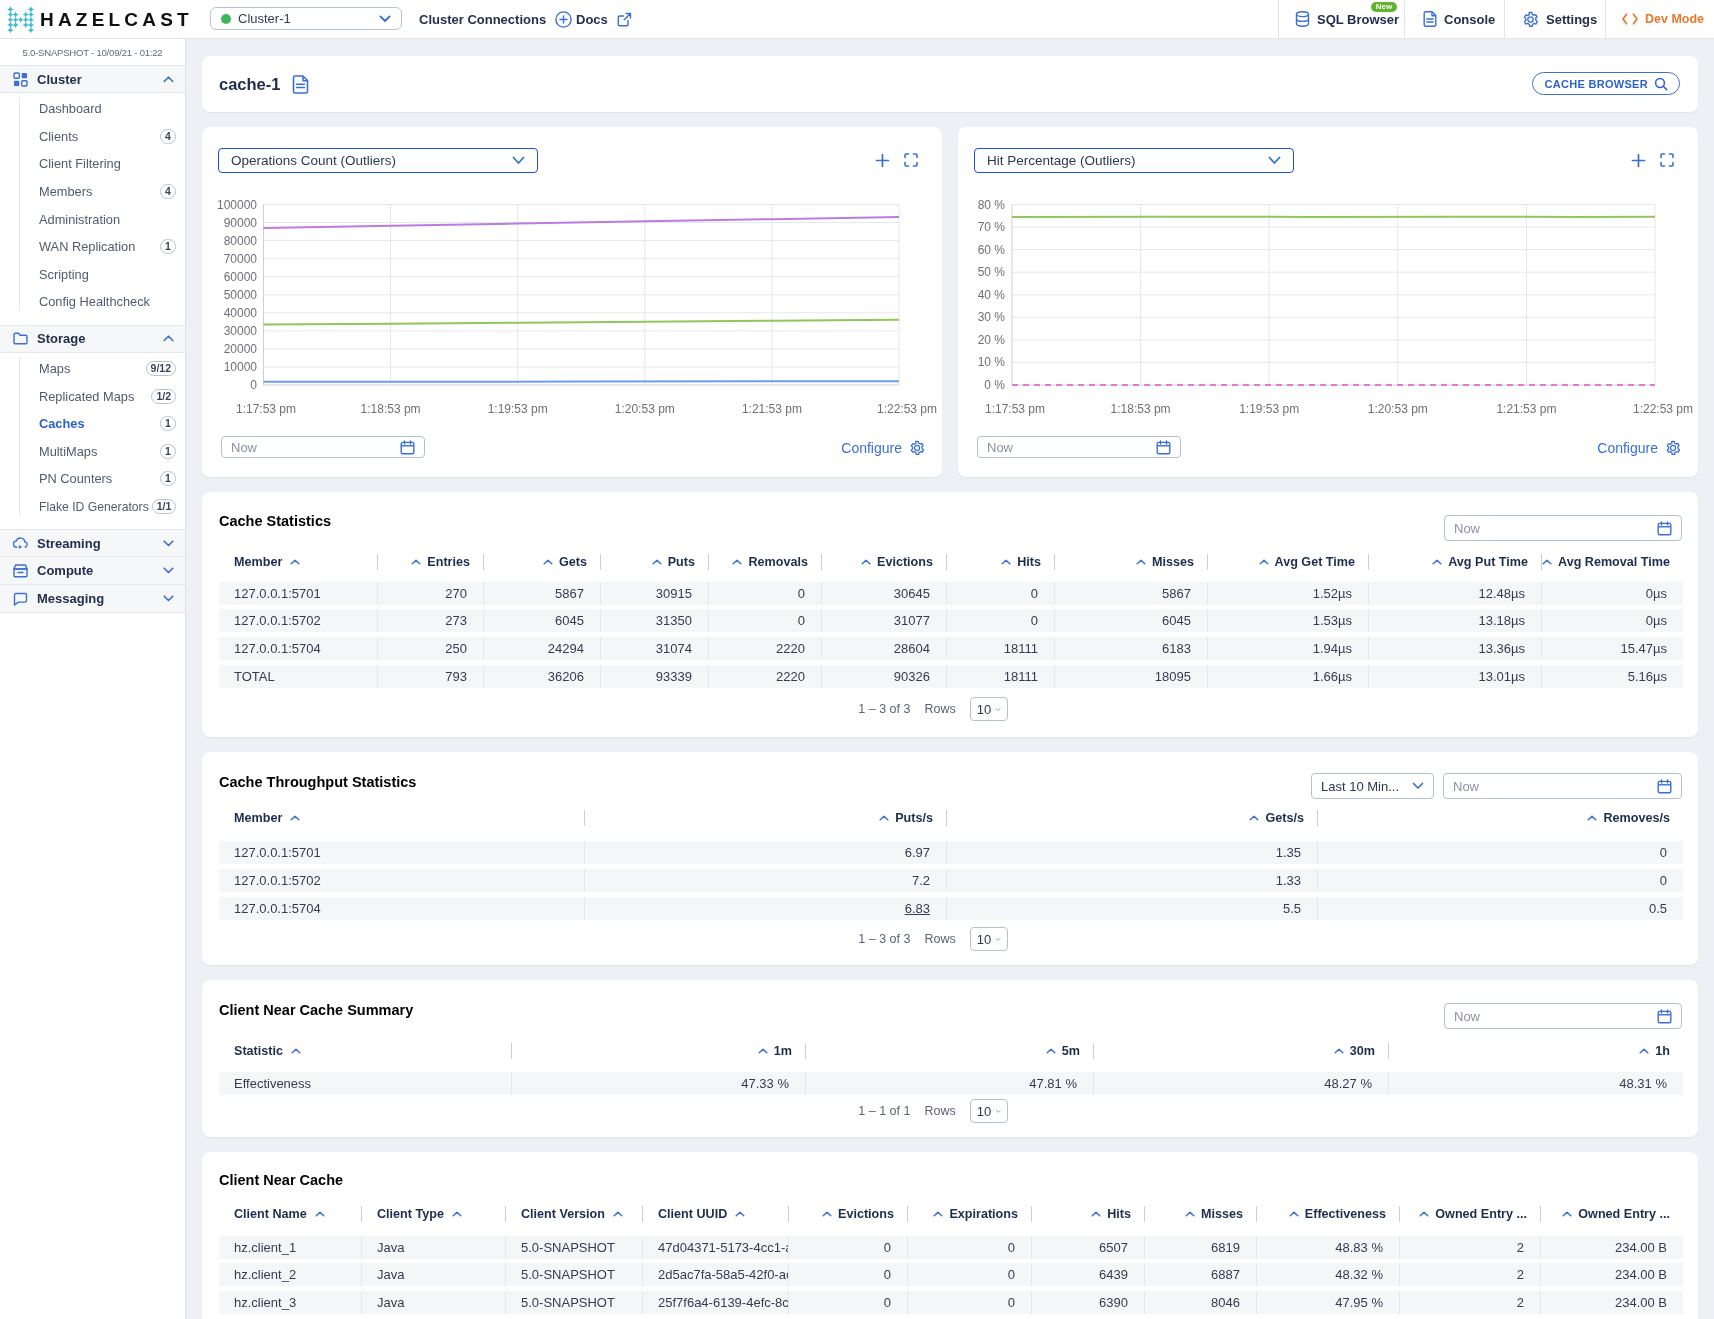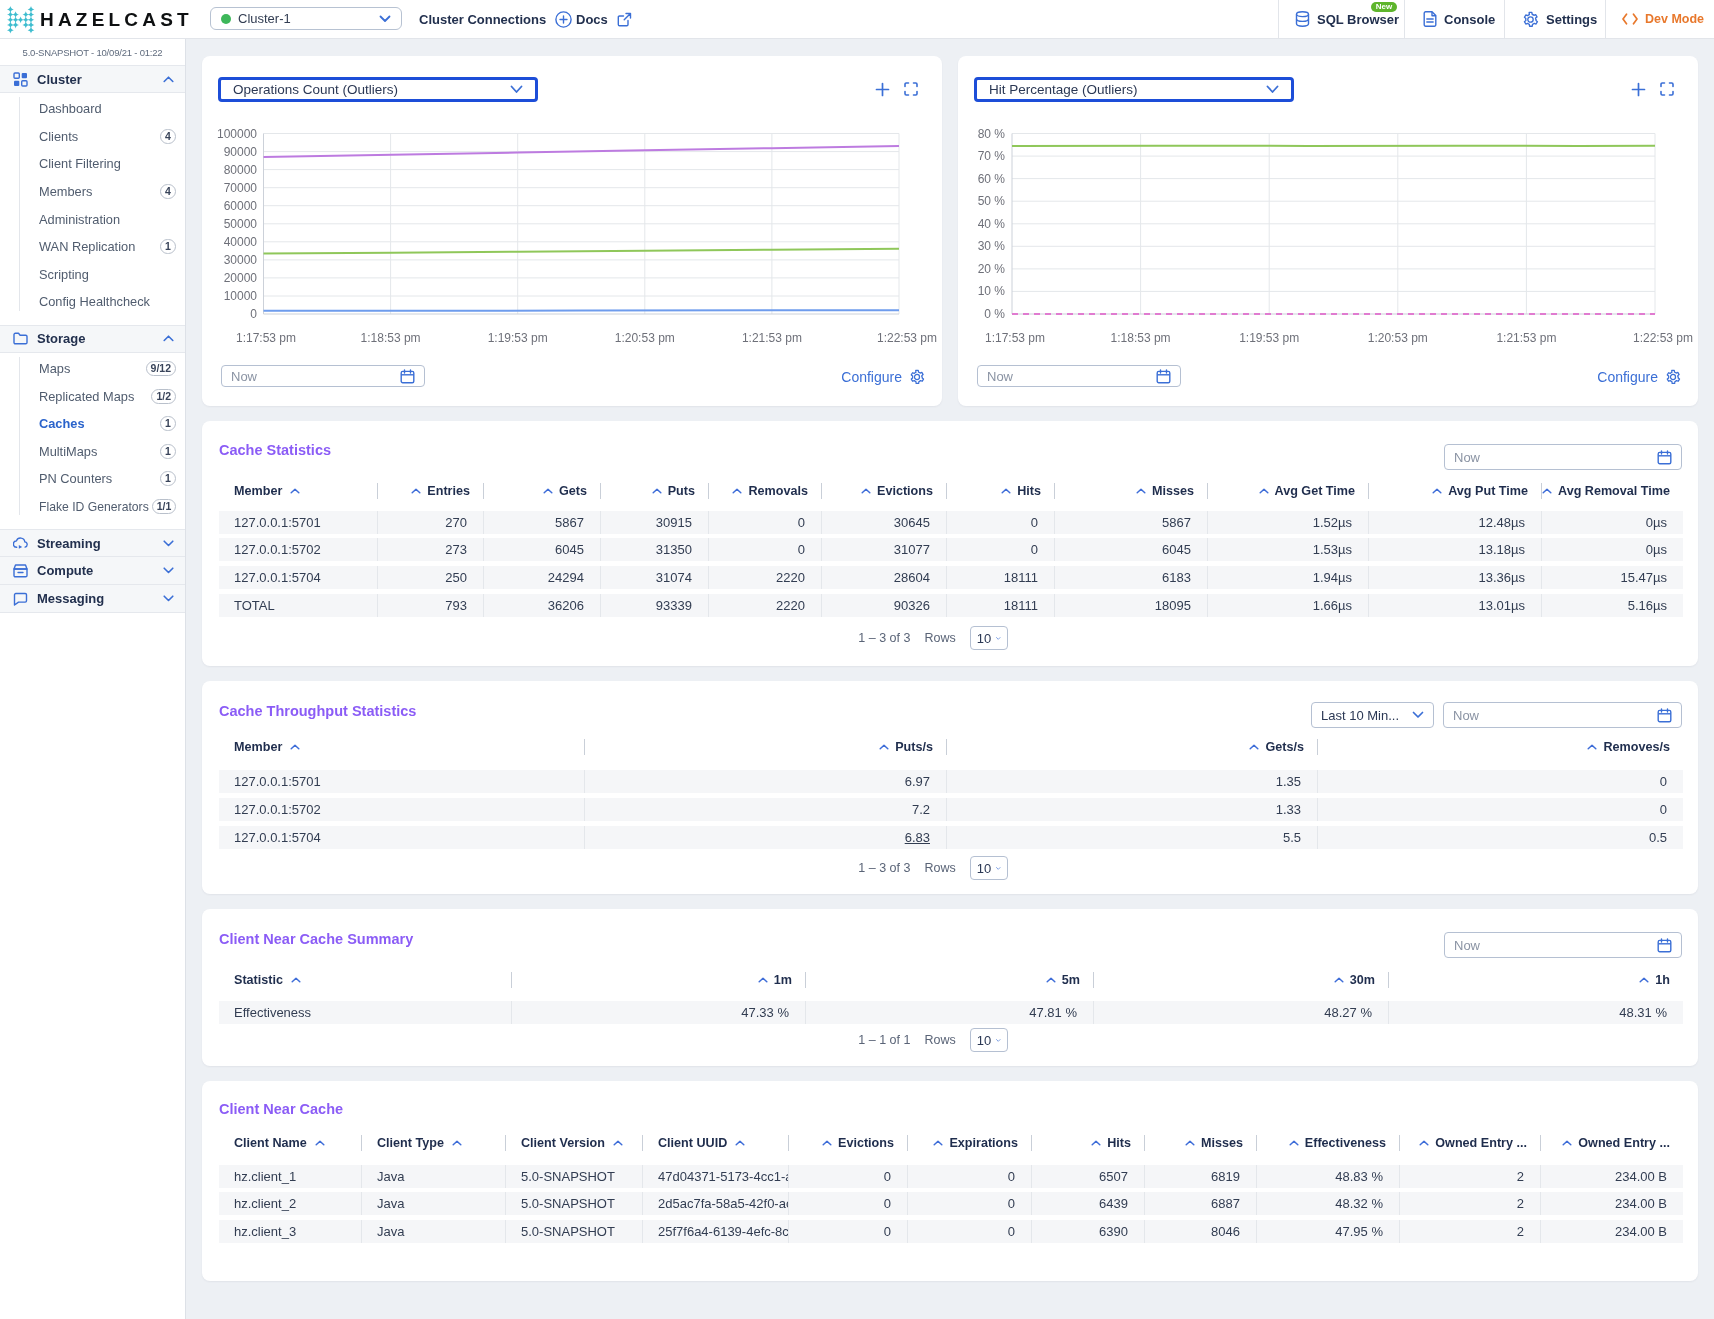--- a/index.html
+++ b/index.html
@@ -28,28 +28,28 @@
 .nitem .badge { margin-left:auto; border:1px solid #b9c0cb; border-radius:8px; font-size:10.5px; font-weight:700; color:#39445a; height:15px; line-height:13px; padding:0 4px; min-width:16px; text-align:center; flex-shrink:0; }
 .nitem.active { color:#2a63cb; font-weight:700; }
 .main { position:absolute; left:186px; top:39px; width:1528px; padding:17px 16px 0 16px; }
 .card { background:#fff; border-radius:8px; box-shadow:0 1px 2px rgba(26,42,64,0.06); position:relative; }
 .titlecard { height:56px; margin-bottom:15px; display:flex; align-items:center; }
 .titlecard h1 { font-size:16.5px; font-weight:700; color:#1e2c4e; margin-left:17px; }
 .cbtn { position:absolute; right:18px; top:16px; height:23px; border:1px solid #3f6ed4; border-radius:12px; display:flex; align-items:center; padding:0 11px; color:#2c62cc; font-size:11px; font-weight:700; letter-spacing:0.3px; }
 .cbtn svg { margin-left:6px; }
 .chartrow { display:flex; gap:16px; margin-bottom:15px; }
 .chartcard { width:740px; height:350px; }
-.chsel { position:absolute; left:16px; top:21px; width:320px; height:25px; border:3px solid #1d4ed8; border-radius:4px; display:flex; align-items:center; padding:0 12px; font-size:13.5px; color:#2b3854; }
+.chsel { position:absolute; left:16px; top:21px; width:320px; height:25px; border:1px solid #1d4ed8; border-radius:4px; display:flex; align-items:center; padding:0 12px; font-size:13.5px; color:#2b3854; }
 .chsel svg { margin-left:auto; }
 .chicons { position:absolute; right:24px; top:26px; display:flex; gap:14px; }
 .nowin { position:absolute; left:19px; bottom:19px; width:204px; height:22px; border:1px solid #b5c0d2; border-radius:4px; display:flex; align-items:center; padding:0 9px; font-size:13px; color:#8a93a3; }
 .nowin svg { margin-left:auto; }
 .configure { position:absolute; right:17px; bottom:21px; display:flex; align-items:center; gap:7px; font-size:14px; color:#3b6fd6; }
 .tcard { margin-bottom:15px; }
-.ttitle { position:absolute; left:17px; font-size:14.5px; font-weight:700; color:#8b5cf6; }
+.ttitle { position:absolute; left:17px; font-size:14.5px; font-weight:700; color:#000000; }
 .datein { position:absolute; right:16px; height:26px; border:1px solid #b5c0d2; border-radius:4px; display:flex; align-items:center; padding:0 9px; font-size:13px; color:#8a93a3; background:#fff; }
 .datein svg { margin-left:auto; }
 .selbox { position:absolute; height:26px; border:1px solid #b5c0d2; border-radius:4px; display:flex; align-items:center; padding:0 9px; font-size:13px; color:#2b3854; background:#fff; }
 .selbox svg { margin-left:auto; }
 .tbl { position:absolute; left:17px; right:15px; }
 .throw { display:flex; height:16px; align-items:center; }
 .thcell { height:16px; display:flex; align-items:center; font-size:12.6px; font-weight:700; color:#1f2d4d; border-left:1px solid #c9cfd8; white-space:nowrap; overflow:hidden; }
 .thcell:first-child { border-left:none; }
 .thcell.r { justify-content:flex-end; padding-right:13px; }
 .thcell.l { padding-left:15px; }
@@ -229,20 +229,34 @@
       </span>
     Messaging
     <span class="chev">
         <svg width="11" height="7" viewBox="0 0 11 7">
           <path d="M1.2 1.2 L5.5 5.5 L9.8 1.2" stroke="#3b6fd6" stroke-width="1.6" fill="none" stroke-linecap="round" stroke-linejoin="round"></path>
         </svg>
       </span>
   </div>
 </div>
 <div class="main">
+  <div class="card titlecard">
+    <h1>cache-1</h1>
+    <svg style="margin-left:12px;" width="17" height="19" viewBox="0 0 17 19">
+        <path d="M1.5 2.6 a1.6 1.6 0 0 1 1.6 -1.6 H11 L15.5 5.5 V16.4 a1.6 1.6 0 0 1 -1.6 1.6 H3.1 a1.6 1.6 0 0 1 -1.6 -1.6 Z" stroke="#3b6fd6" stroke-width="1.6" fill="none" stroke-linejoin="round"></path>
+        <path d="M11 1.2 V5.8 H15.5" stroke="#3b6fd6" stroke-width="1.6" fill="none" stroke-linejoin="round"></path>
+        <path d="M4.6 9.3 h7.8 M4.6 12.6 h7.8" stroke="#3b6fd6" stroke-width="1.5" stroke-linecap="round"></path>
+      </svg>
+    <div class="cbtn">CACHE BROWSER
+      <svg width="14" height="14" viewBox="0 0 14 14">
+          <circle cx="6" cy="6" r="4.4" stroke="#2c62cc" stroke-width="1.5" fill="none"></circle>
+          <path d="M9.3 9.3 L12.6 12.6" stroke="#2c62cc" stroke-width="1.5" stroke-linecap="round"></path>
+        </svg>
+    </div>
+  </div>
   <div class="chartrow">
     <div class="card chartcard">
       <div class="chsel">Operations Count (Outliers)
         <svg width="13" height="9" viewBox="0 0 13 9">
             <path d="M1.5 1.5 L6.5 7 L11.5 1.5" stroke="#3b6fd6" stroke-width="1.8" fill="none" stroke-linecap="round" stroke-linejoin="round"></path>
           </svg>
       </div>
       <div class="chicons">
         <svg width="15" height="15" viewBox="0 0 15 15">
             <path d="M7.5 1.5 v12 M1.5 7.5 h12" stroke="#3b6fd6" stroke-width="1.7" stroke-linecap="round"></path>

